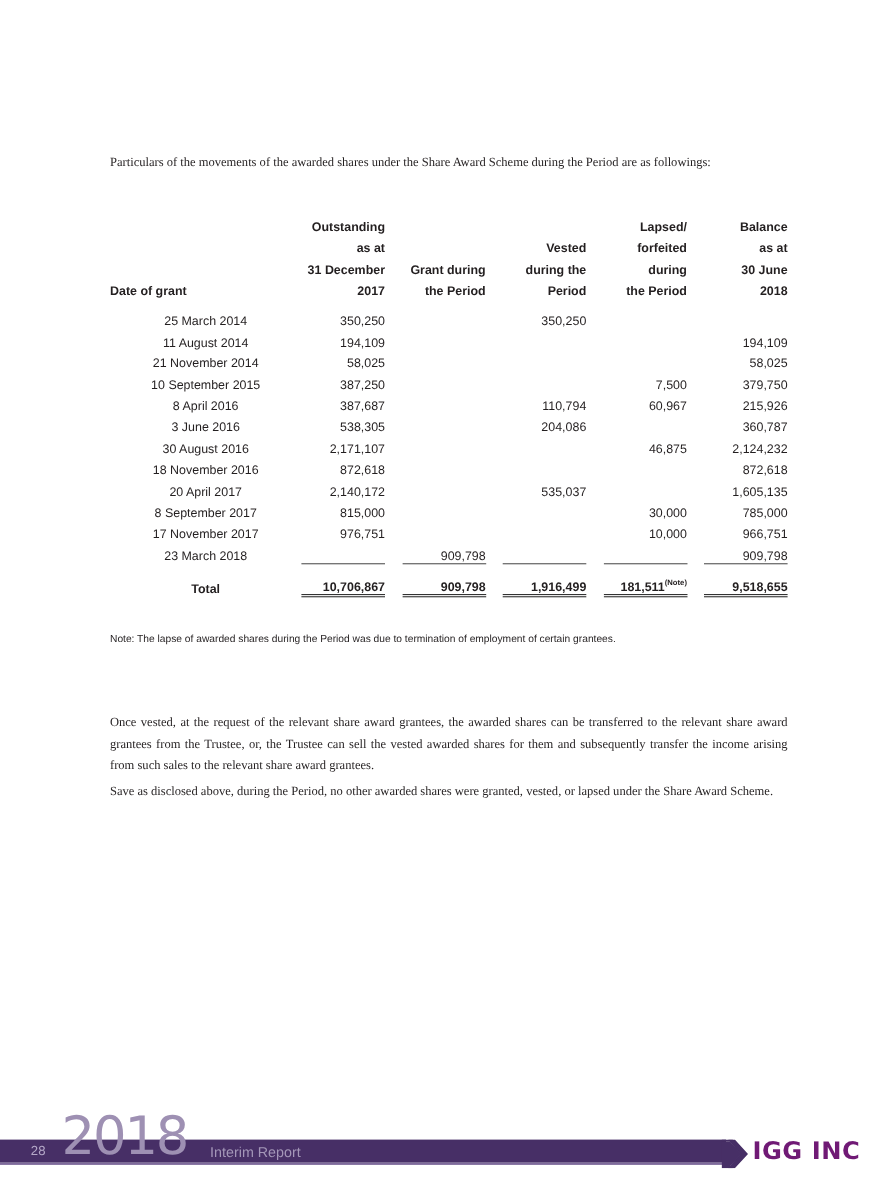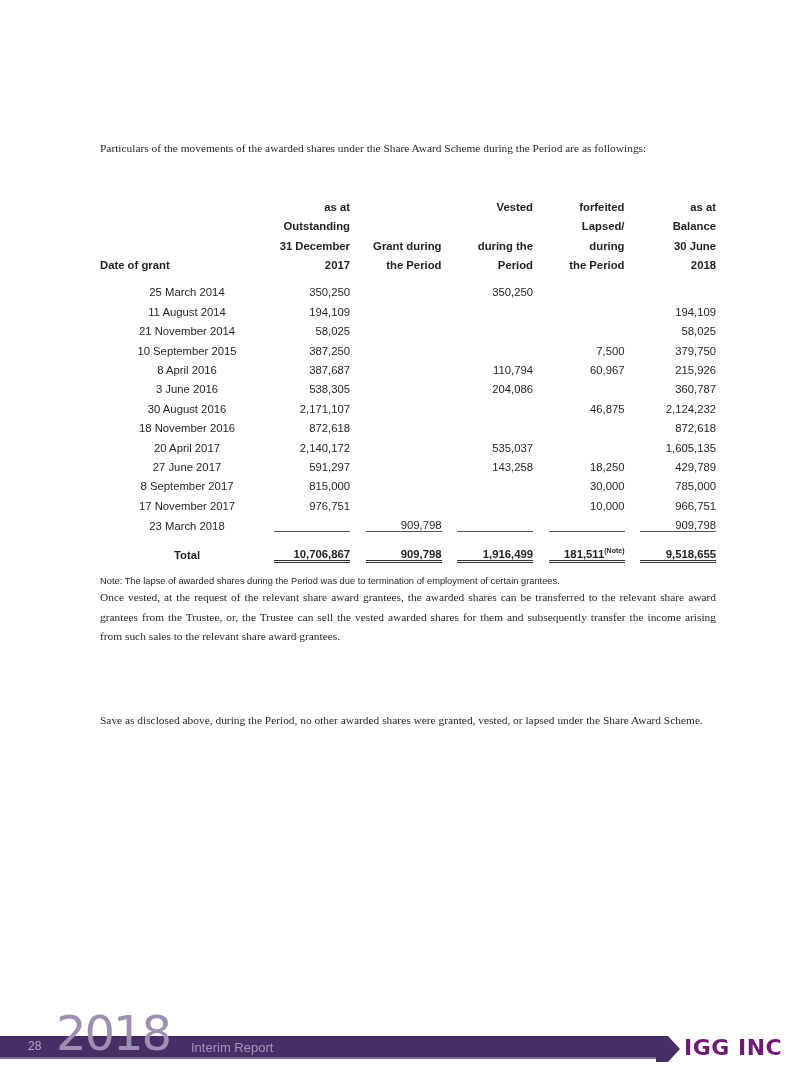--- a/index.html
+++ b/index.html
@@ -16,21 +16,21 @@
   .cn { width:76px; text-align:right; }
   .gap { width:15.5px; }
   tbody.rows td { height:19.4px; }
   .spacer td { height:8px !important; }
   .sub-line { border-bottom:1px solid #555; }
   .total td { font-weight:bold; height:24px; padding-top:4px; }
   .dbl { border-bottom:3px double #333; }
   sup { font-size:7px; vertical-align:5px; font-weight:bold; }
   #note { position:absolute; left:100px; top:576px; font-size:9.3px; color:#231f20; }
   #para2 { top:617px; top:616px; }
-  #para2 { top:588px; }
+  #para2 { top:648px; }
   #para3 { top:711px; }
   
   .footer-bar { position:absolute; left:0; top:1036px; width:660px; height:21px; background:#472f66; }
   .footer-line2 { position:absolute; left:0; top:1057px; width:660px; height:2px; background:#7e6a9b; }
   .page-num { position:absolute; left:28px; top:1039px; font-size:12px; color:#b5a8c8; }
   .year { position:absolute; left:56px; top:1008px; font-size:48px; font-weight:normal; color:#9e90b3;
           font-family:"DejaVu Sans", sans-serif; letter-spacing:-2px; line-height:50px; }
   .report { position:absolute; left:191px; top:1040px; font-size:13px; color:#a497b8; }
   .chevron { position:absolute; left:656px; top:1036px; }
   .brand { position:absolute; left:684px; top:1035px; font-size:22px; font-weight:bold; color:#701a75;
@@ -38,41 +38,41 @@
 </style>
 </head>
 <body>
 
 <p class="para" id="intro" style="margin:0;">Particulars of the movements of the awarded shares under the Share Award Scheme during the Period are as followings:</p>
 
 <table class="grid">
   <thead>
     <tr>
       <th class="c0 date-h"></th>
+      <th class="cn">Outstanding</th>
+        <th class="gap"></th>
+      <th class="cn"></th>
+        <th class="gap"></th>
+      <th class="cn"></th>
+        <th class="gap"></th>
+      <th class="cn">Lapsed/</th>
+        <th class="gap"></th>
+      <th class="cn">Balance</th>
+    </tr>
+    <tr>
+      <th class="c0 date-h"></th>
       <th class="cn">as at</th>
         <th class="gap"></th>
       <th class="cn"></th>
         <th class="gap"></th>
       <th class="cn">Vested</th>
         <th class="gap"></th>
       <th class="cn">forfeited</th>
         <th class="gap"></th>
       <th class="cn">as at</th>
-    </tr>
-    <tr>
-      <th class="c0 date-h"></th>
-      <th class="cn">Outstanding</th>
-        <th class="gap"></th>
-      <th class="cn"></th>
-        <th class="gap"></th>
-      <th class="cn"></th>
-        <th class="gap"></th>
-      <th class="cn">Lapsed/</th>
-        <th class="gap"></th>
-      <th class="cn">Balance</th>
     </tr>
     <tr>
       <th class="c0 date-h"></th>
       <th class="cn">31 December</th>
         <th class="gap"></th>
       <th class="cn">Grant during</th>
         <th class="gap"></th>
       <th class="cn">during the</th>
         <th class="gap"></th>
       <th class="cn">during</th>
@@ -196,32 +196,20 @@
         <td class="c0">20 April 2017</td>
         <td class="cn">2,140,172</td>
         <td class="gap"></td>
         <td class="cn"></td>
         <td class="gap"></td>
         <td class="cn">535,037</td>
         <td class="gap"></td>
         <td class="cn"></td>
         <td class="gap"></td>
         <td class="cn">1,605,135</td>
-      </tr>
-      <tr>
-        <td class="c0">27 June 2017</td>
-        <td class="cn">591,297</td>
-        <td class="gap"></td>
-        <td class="cn"></td>
-        <td class="gap"></td>
-        <td class="cn">143,258</td>
-        <td class="gap"></td>
-        <td class="cn">18,250</td>
-        <td class="gap"></td>
-        <td class="cn">429,789</td>
       </tr>
       <tr>
         <td class="c0">8 September 2017</td>
         <td class="cn">815,000</td>
         <td class="gap"></td>
         <td class="cn"></td>
         <td class="gap"></td>
         <td class="cn"></td>
         <td class="gap"></td>
         <td class="cn">30,000</td>

